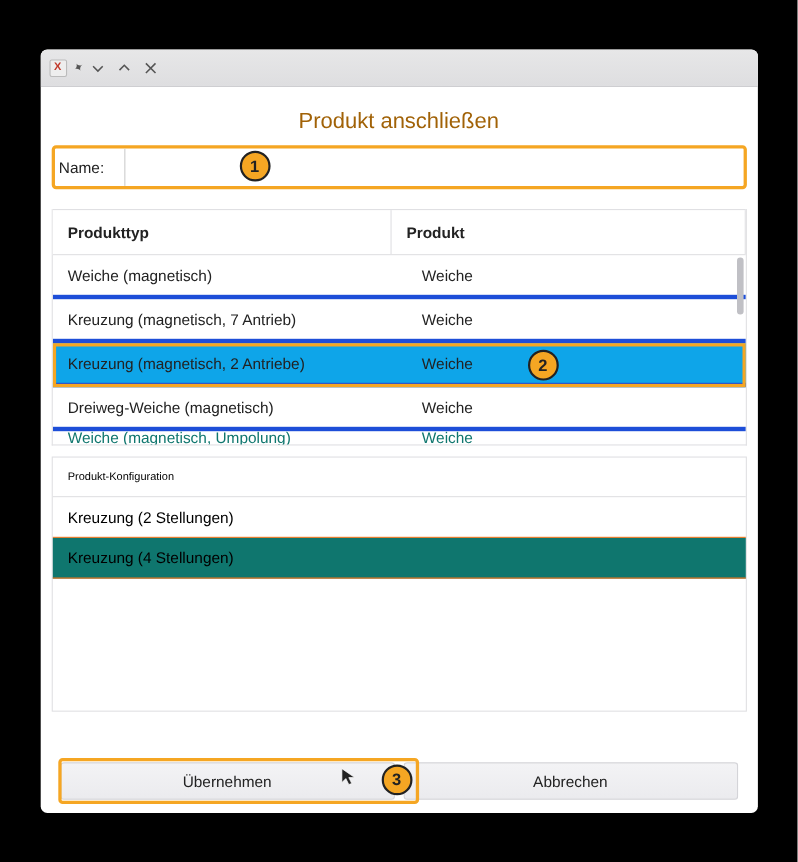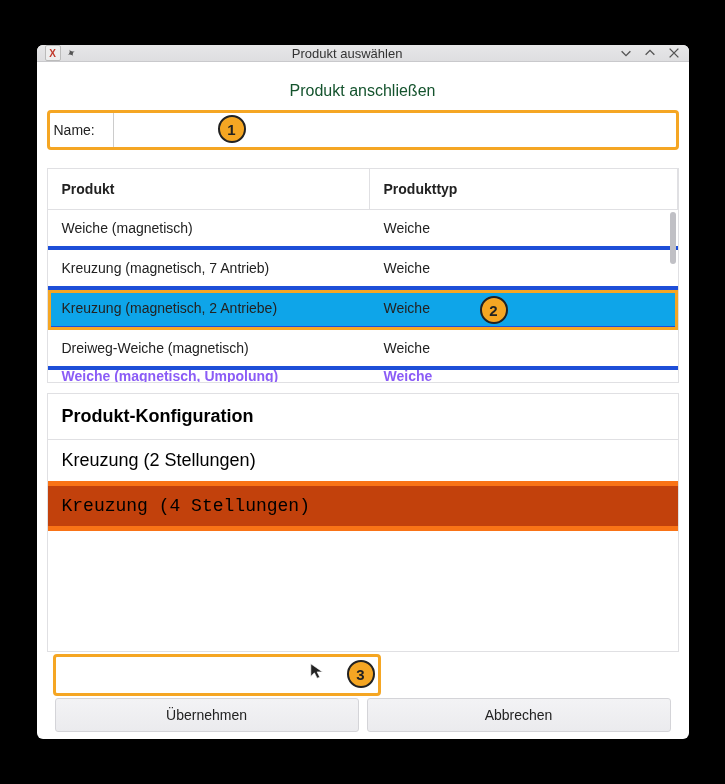--- a/index.html
+++ b/index.html
@@ -11,21 +11,21 @@
     overflow: hidden;
   }
   .titlebar {
     height: 34px; background: linear-gradient(#e7e7e8, #dedee0);
     border-bottom: 1px solid #c9c9cc; display: flex; align-items: center;
     padding: 0 8px; gap: 6px; font-size: 13px; color: #3a3a3c;
   }
   .titlebar .title { flex: 1; text-align: center; font-size: 13px; color: #333; }
   .titlebar .icons-right { display: flex; gap: 10px; }
   .titlebar svg, .titlebar .glyph { width: 14px; height: 14px; stroke: #555; fill: none; stroke-width: 1.6; }
-  .section-title { text-align: center; font-size: 16px; margin: 20px 0 10px; color: #14532d; }
+  .section-title { text-align: center; font-size: 20px; margin: 20px 0 10px; color: #a16207; }
   .content { padding: 0 10px 10px; display: flex; flex-direction: column; flex: 1; }
   .name-row {
     display: flex; align-items: center; border: 3px solid #f5a623;
     border-radius: 4px; height: 40px; overflow: hidden; position: relative;
   }
   .name-row .label {
     padding: 0 10px 0 4px; font-size: 14px; color: #222; width: 64px;
     border-right: 1px solid #ccc; height: 100%; display: flex; align-items: center;
   }
   .name-row input {
@@ -48,36 +48,36 @@
     padding: 12px 14px; font-weight: 700; font-size: 14px; color: #222;
     border-right: 1px solid #e0e0e3;
   }
   .table-body { height: 172px; overflow: hidden; position: relative; }
   .table-body .row { display: flex; border-bottom: 4px solid #1d4ed8; position: relative; }
   .table-body .cell { padding: 10px 14px; font-size: 14px; color: #222; }
   .col-1 { width: 322px; }
   .col-2 { flex: 1; }
   .row-highlight { outline: 3px solid #f5a623; outline-offset: -3px; background: #0ea5e9; }
   .row-partial { height: 18px; overflow: hidden; }
-  .row-partial .cell { padding-top: 0; padding-bottom: 0; line-height: 12px; color: #8b5cf6; font-weight: bold; }
+  .row-partial .cell { padding-top: 0; padding-bottom: 0; line-height: 12px; color: #0f766e; }
   .scrollbar-thumb {
     position: absolute; right: 2px; top: 2px; width: 6px; height: 52px;
     background: #c0c0c5; border-radius: 3px;
   }
   .badge-2 { top: 6px; right: 170px; }
   .config-wrap { margin-top: 10px; border: 1px solid #e0e0e3; }
-  .config-header { padding: 12px 14px; font-weight: 700; font-size: 18px; border-bottom: 1px solid #e0e0e3; }
-  .config-row { padding: 10px 14px; font-size: 18px; border-bottom: 5px solid #f97316; }
-  .config-row.selected { background: #c2410c; font-family: Liberation Mono, monospace; }
+  .config-header { padding: 12px 14px; font-weight: 400; font-size: 10px; border-bottom: 1px solid #e0e0e3; }
+  .config-row { padding: 10px 14px; font-size: 14px; border-bottom: 1px solid #f97316; }
+  .config-row.selected { background: #0f766e; }
   .spacer { flex: 1; }
   .button-row { display: flex; gap: 8px; padding: 6px 8px 2px; position: relative; }
   .btn {
     flex: 1; height: 34px; background: linear-gradient(#f3f3f5, #ebebee);
     border: 1px solid #d4d4d8; border-radius: 3px; font-size: 14px; color: #222;
-    display: flex; align-items: center; justify-content: center; cursor: pointer; margin-top: 40px;
+    display: flex; align-items: center; justify-content: center; cursor: pointer;
   }
   .btn-highlight-ring {
     position: absolute; left: 6px; top: 2px; width: 328px; height: 42px;
     border: 3px solid #f5a623; border-radius: 4px; pointer-events: none;
   }
   .badge-3 { top: 8px; left: 300px; }
   .cursor {
     position: absolute; left: 262px; top: 10px; width: 18px; height: 18px;
     pointer-events: none;
   }
@@ -86,21 +86,20 @@
   .pin-icon { font-size: 11px; color: #555; transform: rotate(-30deg); }
 </style>
 </head>
 <body>
 
 <div class="window">
 
   <div class="titlebar">
     <div class="app-icon">X</div>
     <span class="pin-icon">✦</span>
-    <div class="title">Produkt auswählen</div>
     <div class="icons-right">
       <svg viewBox="0 0 16 16">
           <path d="M3 6l5 5 5-5"></path>
         </svg>
       <svg viewBox="0 0 16 16">
           <path d="M3 10l5-5 5 5"></path>
         </svg>
       <svg viewBox="0 0 16 16">
           <path d="M3 3l10 10M13 3L3 13"></path>
         </svg>
@@ -111,22 +110,22 @@
 
   <div class="content">
 
     <div class="name-row">
       <div class="label">Name:</div>
       <div class="badge badge-1">1</div>
     </div>
 
     <div class="table-wrap">
       <div class="table-header">
+        <div class="th col-2">Produkttyp</div>
         <div class="th col-1">Produkt</div>
-        <div class="th col-2">Produkttyp</div>
       </div>
       <div class="table-body">
         <div class="row">
           <div class="cell col-1">Weiche (magnetisch)</div>
           <div class="cell col-2">Weiche</div>
         </div>
         <div class="row">
           <div class="cell col-1">Kreuzung (magnetisch, 7 Antrieb)</div>
           <div class="cell col-2">Weiche</div>
         </div>

